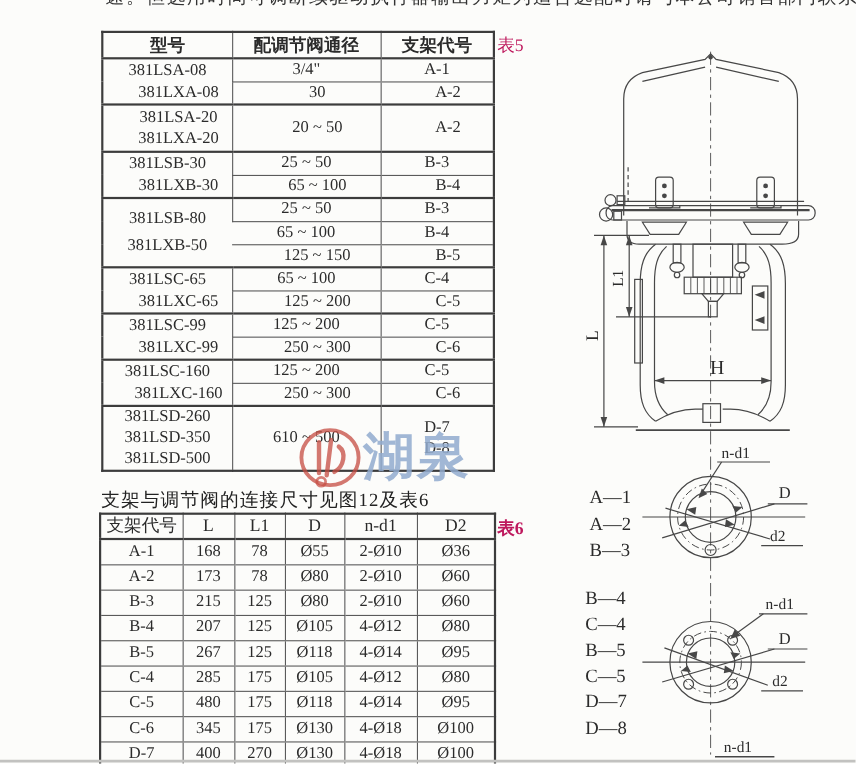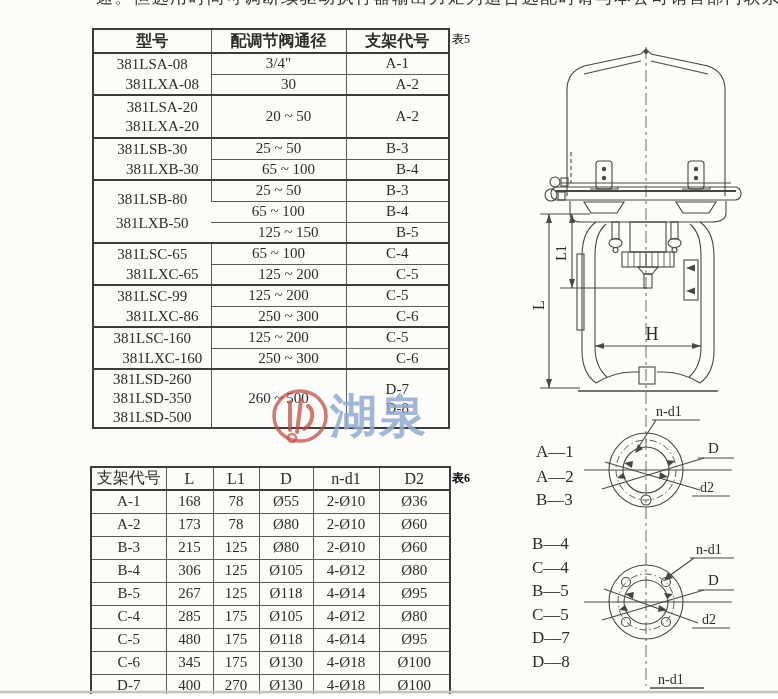--- a/index.html
+++ b/index.html
@@ -25,21 +25,21 @@
   .t5 tr.hd{ height:24px; font-size:16px; font-weight:bold; }
   .t5 tr.hd td{ border-bottom:2px solid #3c3c3c; }
   .t5 tr.g td{ border-bottom:2px solid #3c3c3c;padding-left:20px; }
   .t5 td.nb{ border-bottom:none; }
   .t5 td.gb{ border-bottom:2px solid #3c3c3c; }
   .t5 tr.r2{ height:43px; }
   .t5 tr.r3l{ height:58px; }
   .t5 tr.last td{ border-bottom:none; }
   .t5 td div{ line-height:19px; }
   .t5 td.sp div{ margin:5px 0; }
-  .tcap{ position:absolute; font-size:12px; color:#000000; }
+  .tcap{ position:absolute; font-size:16px; color:#be185d; }
   .cap5{ left:452px; top:31px; }
   .cap6{ left:452px; top:470px;font-weight:bold; }
   
   .note{
     position:absolute; left:92px; top:443px; font-size:17px; letter-spacing:1px; color:#222;
   }
   
   .t6{
     position:absolute; left:90px; top:466px; width:359px;
     border-collapse:collapse; table-layout:fixed;
@@ -136,50 +136,51 @@
       <td>381LXC-65</td>
       <td>125 ~ 200</td>
       <td>C-5</td>
     </tr>
     <tr>
       <td class="nb">381LSC-99</td>
       <td>125 ~ 200</td>
       <td>C-5</td>
     </tr>
     <tr class="g">
-      <td>381LXC-86</td>
+      <td>381LXC-99</td>
       <td>250 ~ 300</td>
       <td>C-6</td>
     </tr>
     <tr>
       <td class="nb">381LSC-160</td>
       <td>125 ~ 200</td>
       <td>C-5</td>
     </tr>
     <tr class="g">
       <td>381LXC-160</td>
       <td>250 ~ 300</td>
       <td>C-6</td>
     </tr>
     <tr class="r3l last">
       <td>
         <div>381LSD-260</div>
         <div>381LSD-350</div>
         <div>381LSD-500</div>
       </td>
-      <td>260 ~ 500</td>
+      <td>610 ~ 500</td>
       <td>
         <div>D-7</div>
         <div>D-8</div>
       </td>
     </tr>
     </tbody>
   </table>
   <div class="tcap cap5">表5</div>
 
+  <div class="note">支架与调节阀的连接尺寸见图12及表6</div>
 
   <table class="t6">
     <colgroup>
       <col style="width:75px">
         <col style="width:47px">
         <col style="width:46px">
       <col style="width:54px">
         <col style="width:66px">
         <col style="width:71px">
     </colgroup>
@@ -211,21 +212,21 @@
     <tr>
       <td>B-3</td>
           <td>215</td>
           <td>125</td>
           <td>Ø80</td>
           <td>2-Ø10</td>
           <td>Ø60</td>
     </tr>
     <tr>
       <td>B-4</td>
-          <td>306</td>
+          <td>207</td>
           <td>125</td>
           <td>Ø105</td>
           <td>4-Ø12</td>
           <td>Ø80</td>
     </tr>
     <tr>
       <td>B-5</td>
           <td>267</td>
           <td>125</td>
           <td>Ø118</td>

